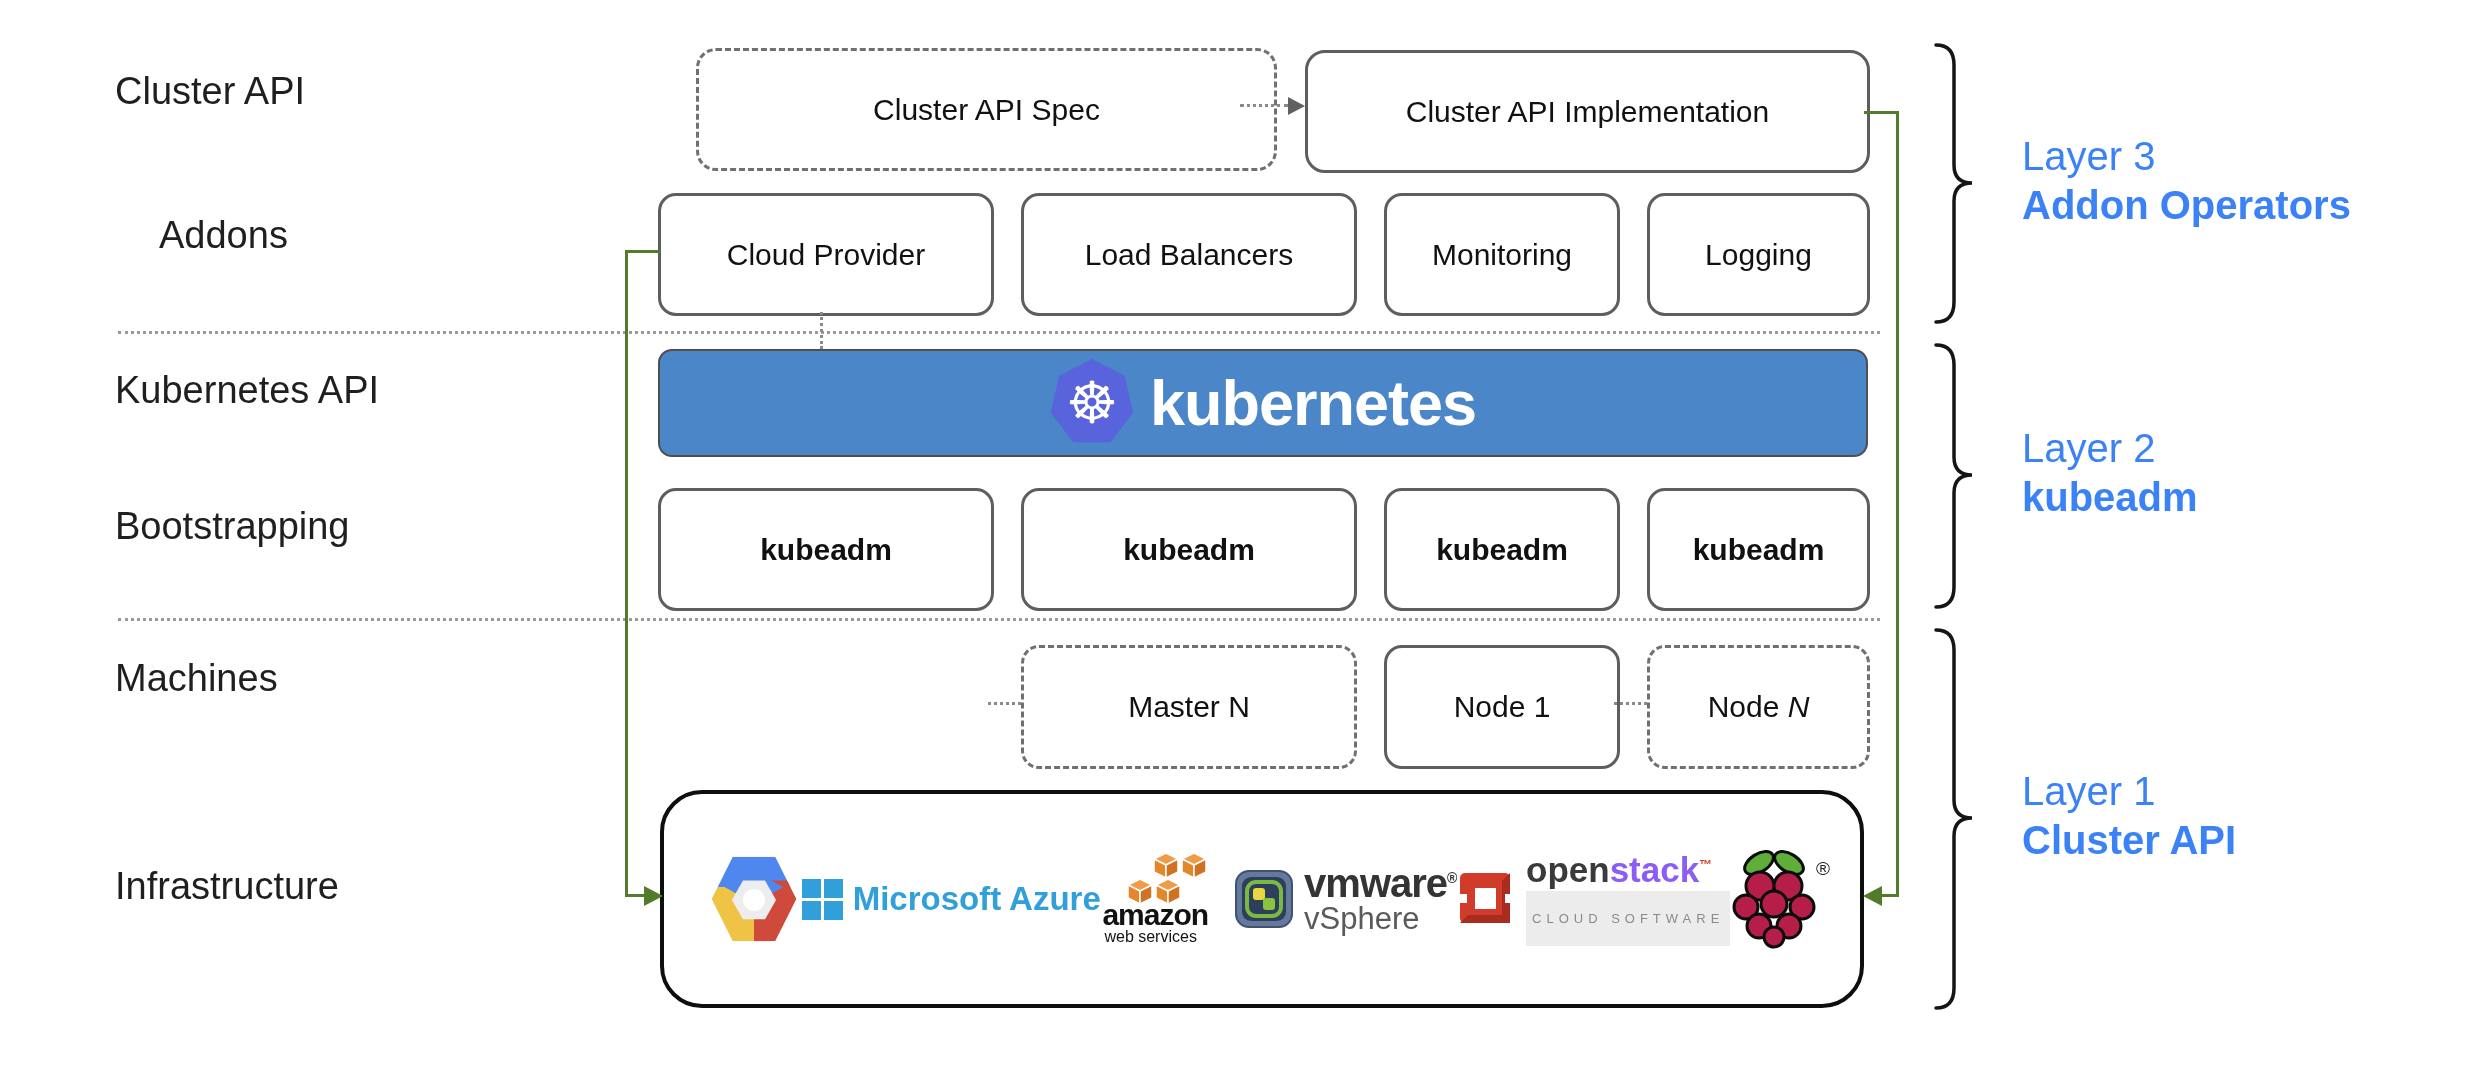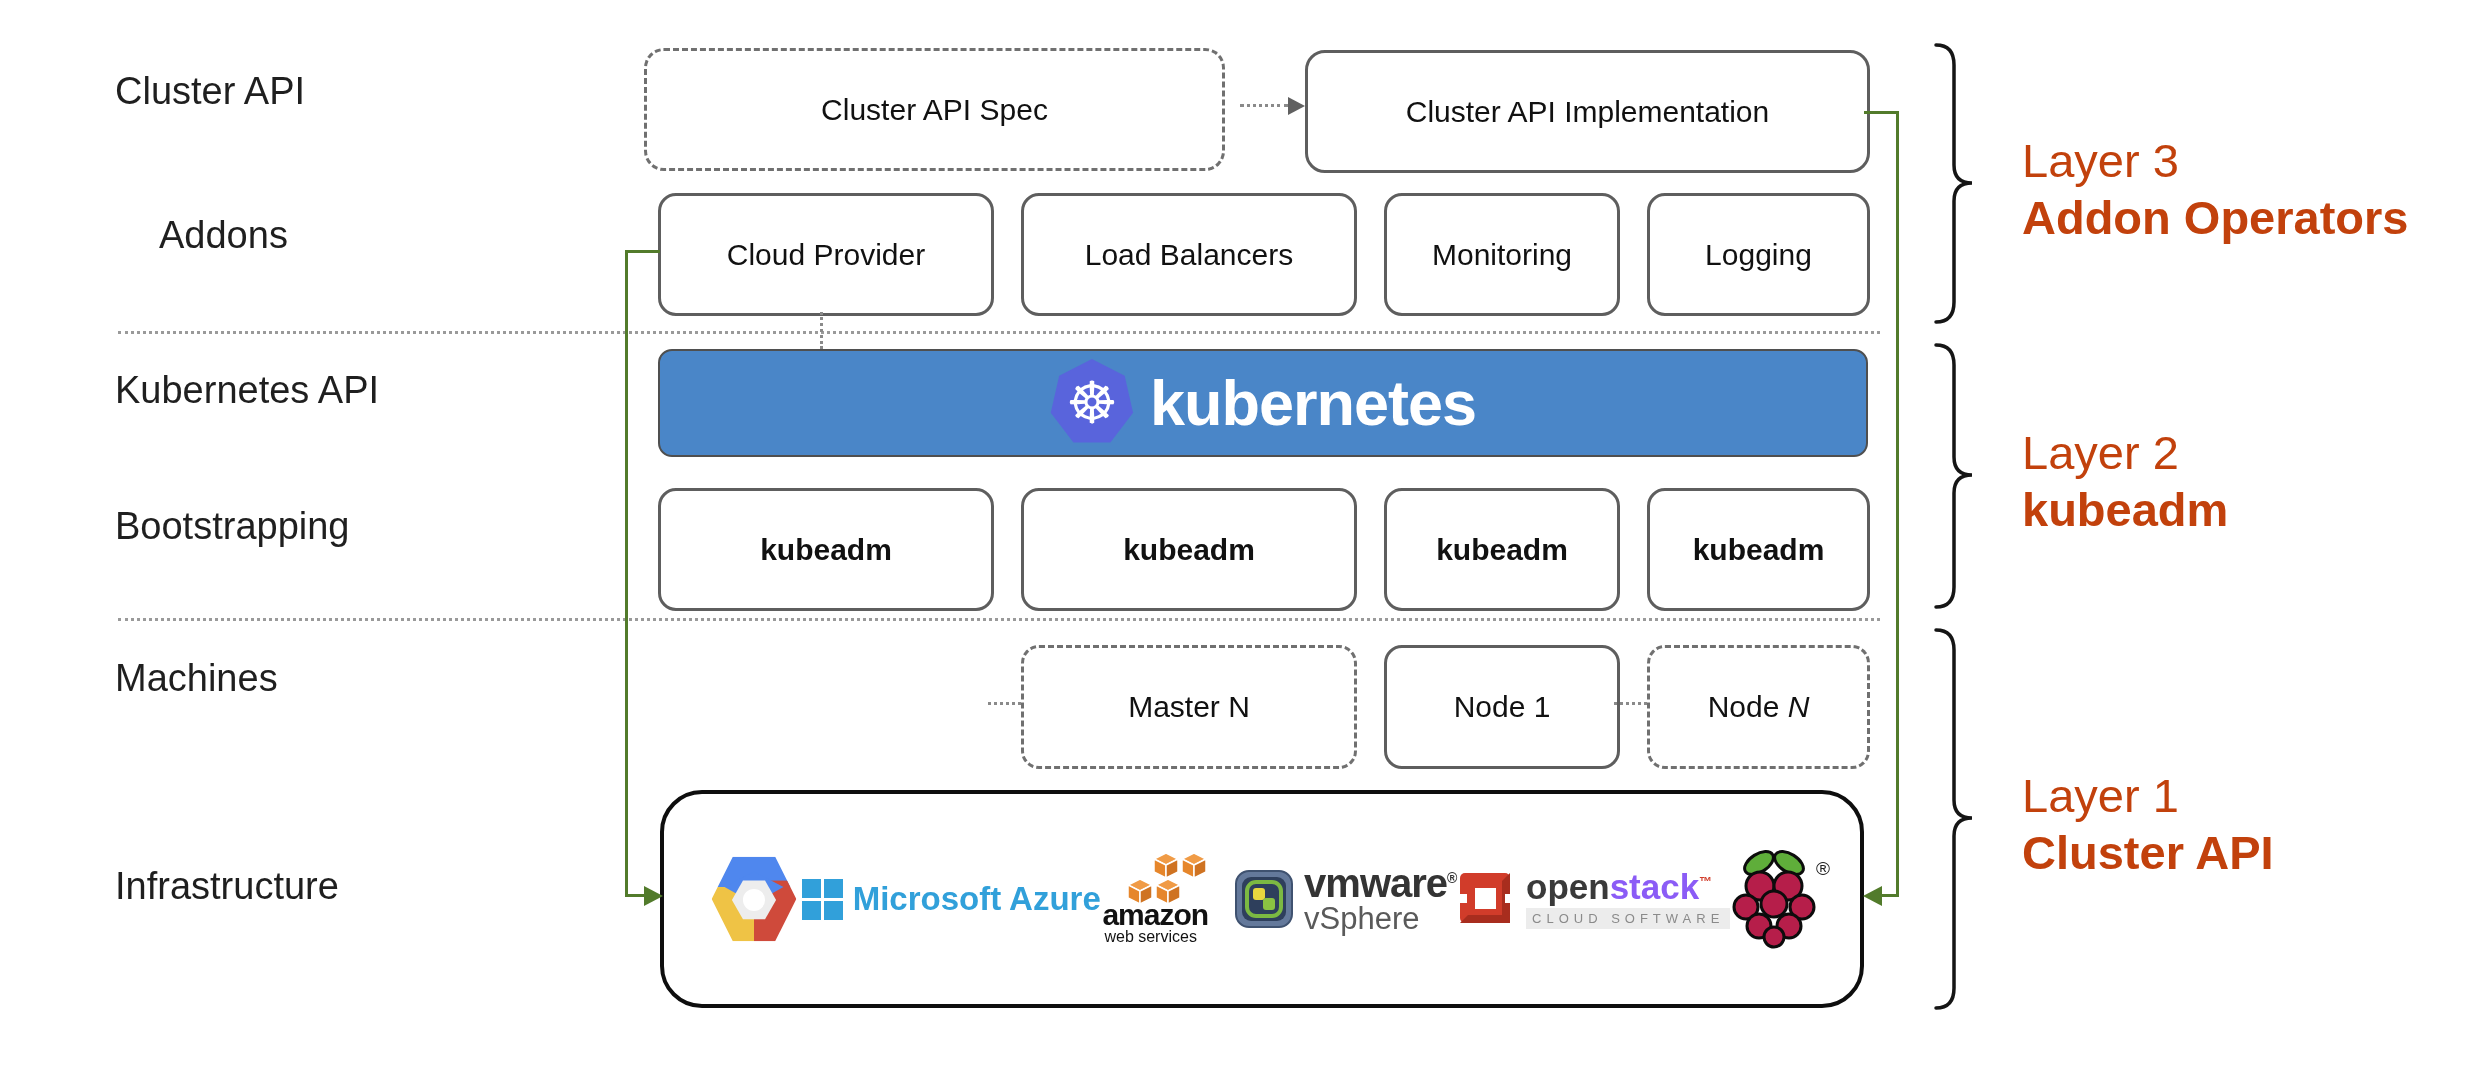--- a/index.html
+++ b/index.html
@@ -57,43 +57,43 @@
   .aws-logo { display:flex; flex-direction:column; align-items:flex-start; }
   .aws-word { font-size:30px; font-weight:bold; color:#121212; letter-spacing:-1px; line-height:0.9; margin-top:-4px; }
   .aws-sub  { font-size:16px; color:#121212; margin-left:2px; }
   .vmware-logo { display:flex; align-items:center; gap:10px; }
   .vmware-word { font-size:40px; font-weight:800; color:#343434; letter-spacing:-1px; line-height:1; }
   .vmware-reg { font-size:14px; vertical-align:super; color:#343434; }
   .vmware-sub { font-size:31px; color:#5a5a5a; line-height:1.05; }
   .os-logo { display:flex; align-items:center; gap:12px; }
   .os-word { font-size:35px; font-weight:bold; line-height:1; white-space:nowrap; }
   .os-open { color:#3a3a3a; } .os-stack { color:#8b5cf6; } .os-tm { font-size:13px; color:#d13c2a; vertical-align:super; }
-  .os-bar { background:#ececec; color:#8a8a8a; font-size:13px; letter-spacing:5px; padding:3px 6px; margin-top:4px; white-space:nowrap; }
+  .os-bar { background:#ececec; color:#8a8a8a; font-size:13px; letter-spacing:5px; padding:20px 6px; margin-top:4px; white-space:nowrap; }
   .rpi-logo { position:relative; }
   .rpi-reg { position:absolute; right:-14px; top:14px; font-size:19px; color:#222; }
   
-  .layer-label { position:absolute; left:2022px; font-size:47px; color:#c2410c; line-height:1.22; white-space:nowrap; }
+  .layer-label { position:absolute; left:2022px; font-size:40px; color:#3b82f6; line-height:1.22; white-space:nowrap; }
   .layer-label .l2 { font-weight:bold; }
 </style>
 </head>
 <body>
 
 <div class="stage">
 
   <div class="row-label" style="left:115px; top:70px;">Cluster API</div>
   <div class="row-label" style="left:123px; top:214px;margin-left:36px;">Addons</div>
   <div class="row-label" style="left:115px; top:369px;">Kubernetes API</div>
   <div class="row-label" style="left:115px; top:505px;">Bootstrapping</div>
   <div class="row-label" style="left:115px; top:657px;">Machines</div>
   <div class="row-label" style="left:115px; top:865px;">Infrastructure</div>
 
   <div class="sep-dotted" style="left:118px; top:331px; width:1762px;"></div>
   <div class="sep-dotted" style="left:118px; top:618px; width:1762px;"></div>
 
-  <div class="box dashed toprow" style="left:644px; top:48px; width:575px; height:117px;">
+  <div class="box dashed toprow" style="left:696px; top:48px; width:575px; height:117px;">
     <span>Cluster API Spec</span>
   </div>
   <div class="conn-dotted-h" style="left:1240px; top:104px; width:48px;"></div>
   <div class="arrowhead-right-gray" style="left:1288px; top:97px;"></div>
   <div class="box" style="left:658px;  top:193px; width:330px; height:117px;">
     <span>Cloud Provider</span>
   </div>
 
   <div class="box toprow" style="left:1305px; top:50px; width:559px; height:117px;">
     <span>Cluster API Implementation</span>

